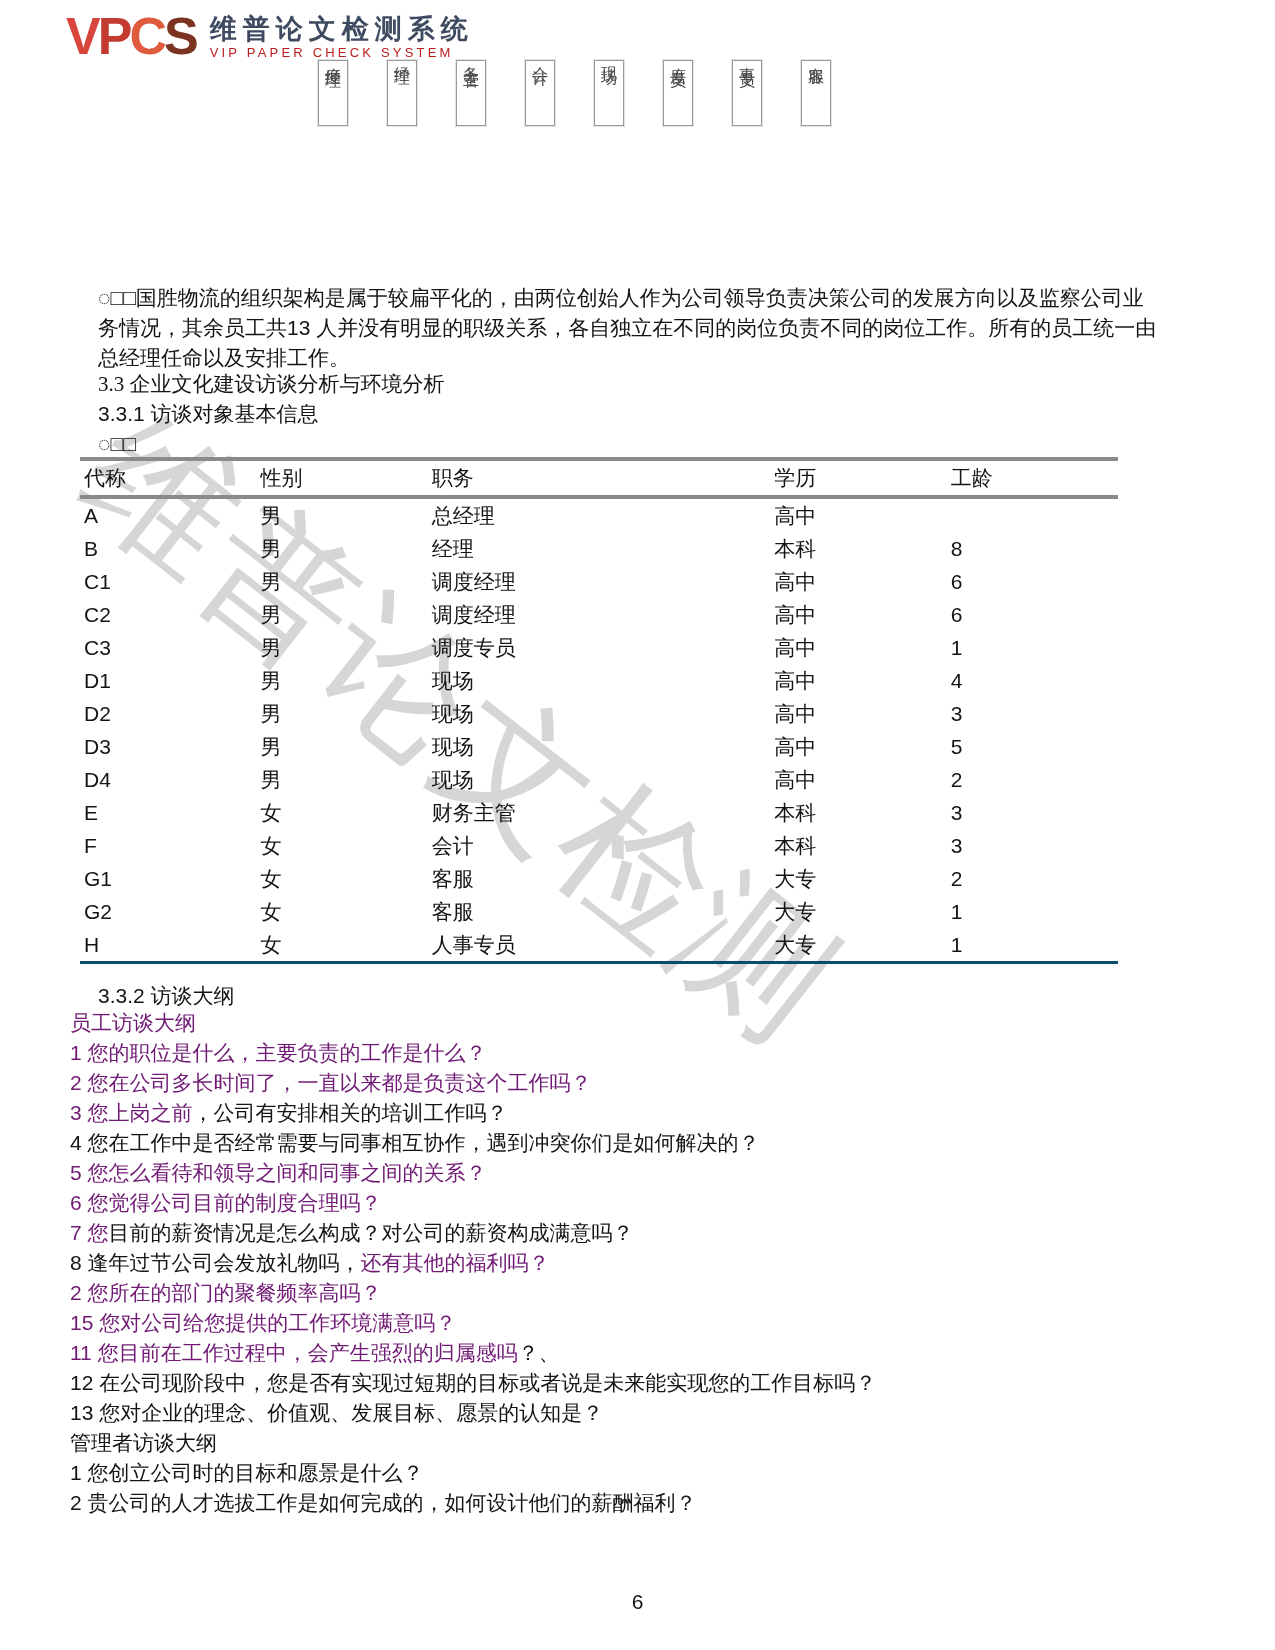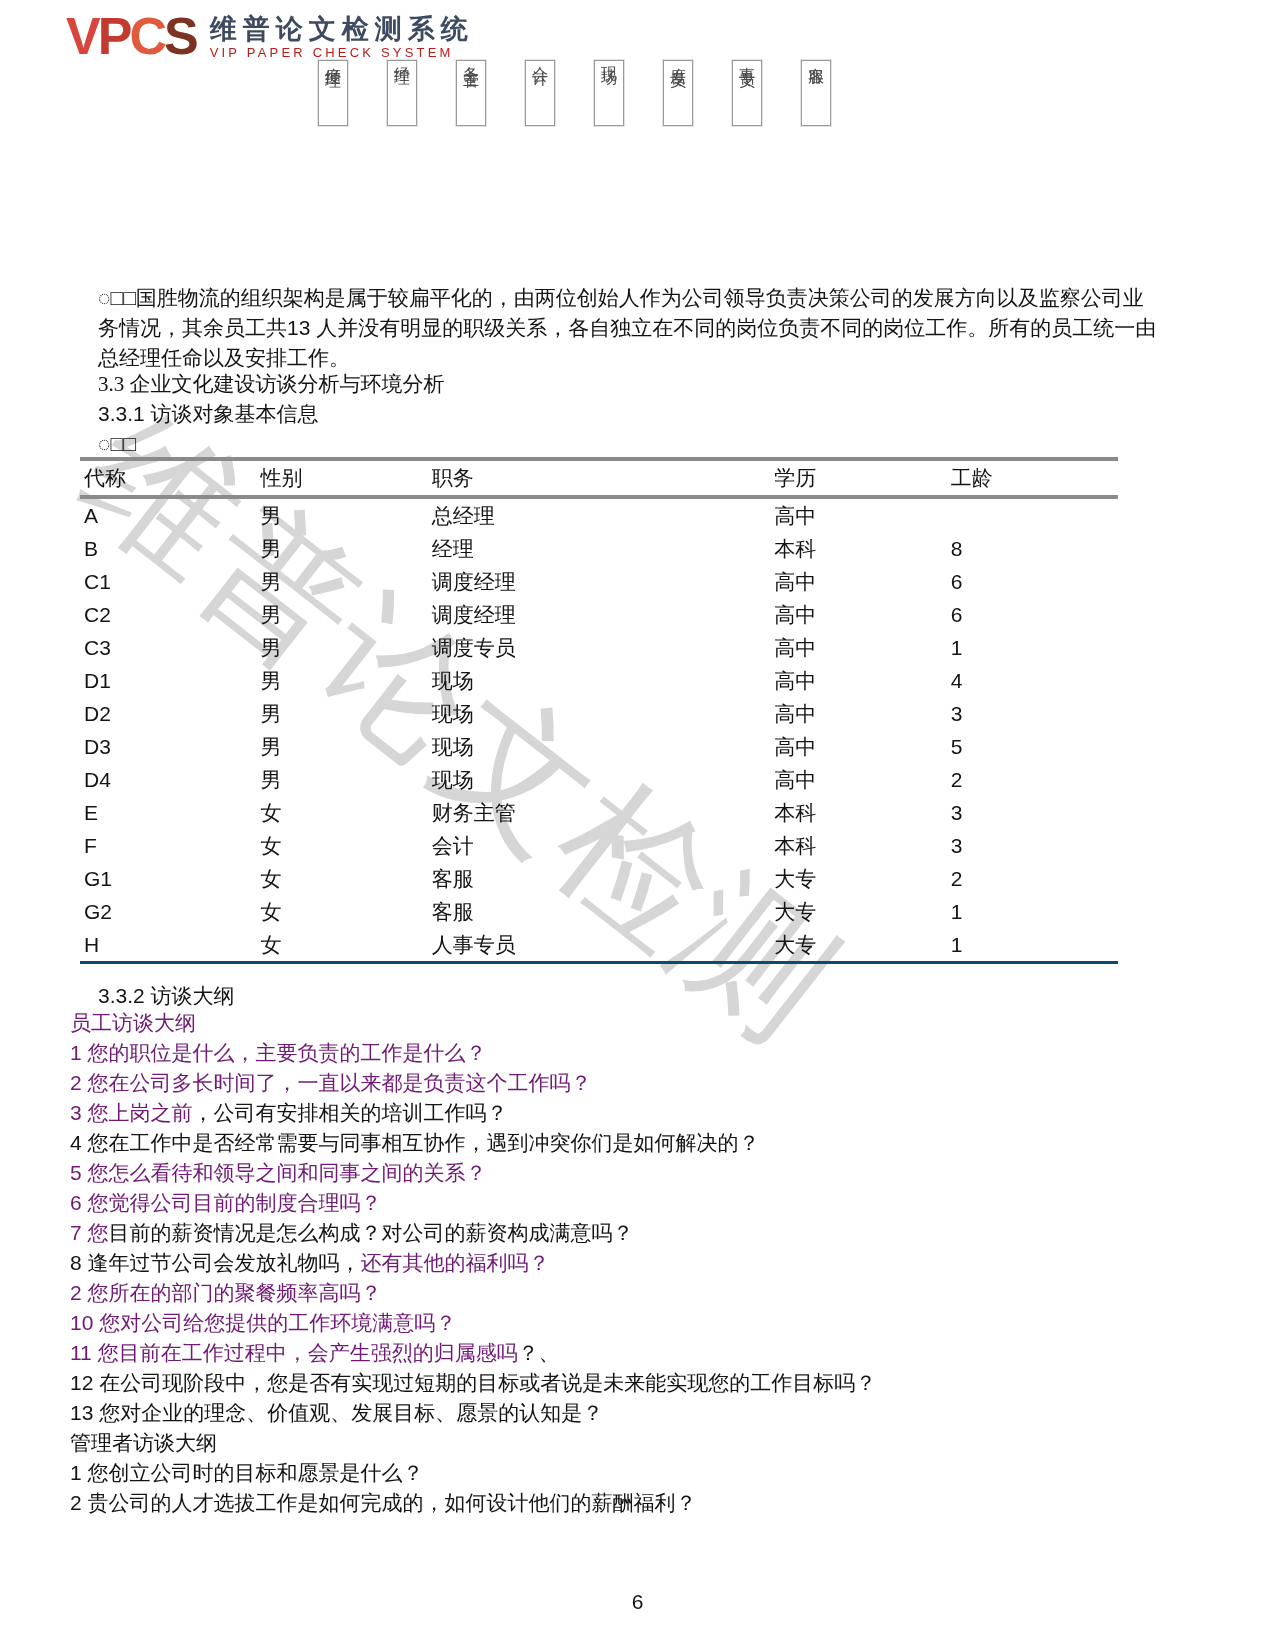--- a/index.html
+++ b/index.html
@@ -272,21 +272,21 @@
         <div class="q-line"><span class="seg-red">员工访谈大纲</span></div>
         <div class="q-line"><span class="seg-red">1 您的职位是什么，主要负责的工作是什么？</span></div>
         <div class="q-line"><span class="seg-red">2 您在公司多长时间了，一直以来都是负责这个工作吗？</span></div>
         <div class="q-line"><span class="seg-red">3 您上岗之前</span><span class="seg-black">，公司有安排相关的培训工作吗？</span></div>
         <div class="q-line"><span class="seg-black">4 您在工作中是否经常需要与同事相互协作，遇到冲突你们是如何解决的？</span></div>
         <div class="q-line"><span class="seg-red">5 您怎么看待和领导之间和同事之间的关系？</span></div>
         <div class="q-line"><span class="seg-red">6 您觉得公司目前的制度合理吗？</span></div>
         <div class="q-line"><span class="seg-red">7 您</span><span class="seg-black">目前的薪资情况是怎么构成？对公司的薪资构成满意吗？</span></div>
         <div class="q-line"><span class="seg-black">8 逢年过节公司会发放礼物吗，</span><span class="seg-red">还有其他的福利吗？</span></div>
         <div class="q-line"><span class="seg-red">2 您所在的部门的聚餐频率高吗？</span></div>
-        <div class="q-line"><span class="seg-red">10 您对公司给您提供的工作环境满意吗？</span></div>
+        <div class="q-line"><span class="seg-red">15 您对公司给您提供的工作环境满意吗？</span></div>
         <div class="q-line"><span class="seg-red">11 您目前在工作过程中，会产生强烈的归属感吗</span><span class="seg-black">？、</span></div>
         <div class="q-line"><span class="seg-black">12 在公司现阶段中，您是否有实现过短期的目标或者说是未来能实现您的工作目标吗？</span></div>
         <div class="q-line"><span class="seg-black">13 您对企业的理念、价值观、发展目标、愿景的认知是？</span></div>
         <div class="q-line"><span class="seg-black">管理者访谈大纲</span></div>
         <div class="q-line"><span class="seg-black">1 您创立公司时的目标和愿景是什么？</span></div>
         <div class="q-line"><span class="seg-black">2 贵公司的人才选拔工作是如何完成的，如何设计他们的薪酬福利？</span></div>
       </div>
 
     <div id="page-num">6</div>
 

